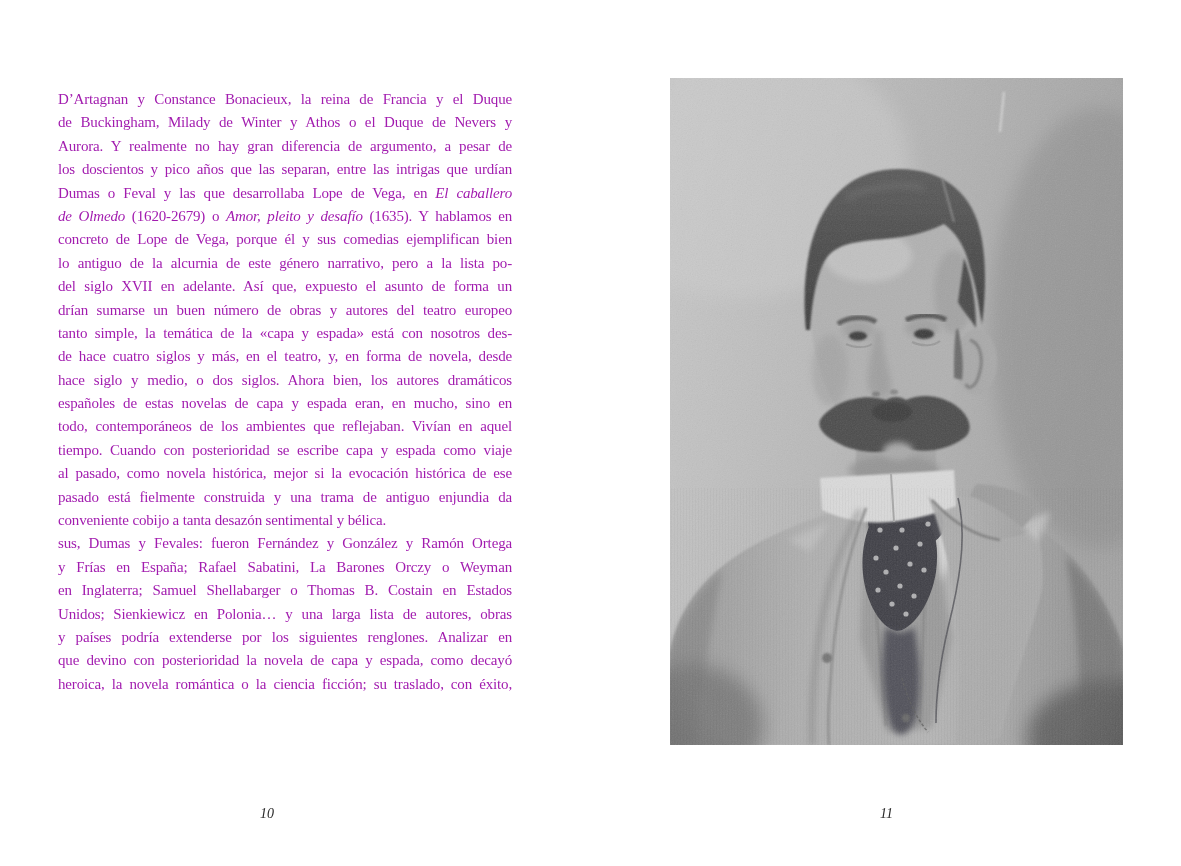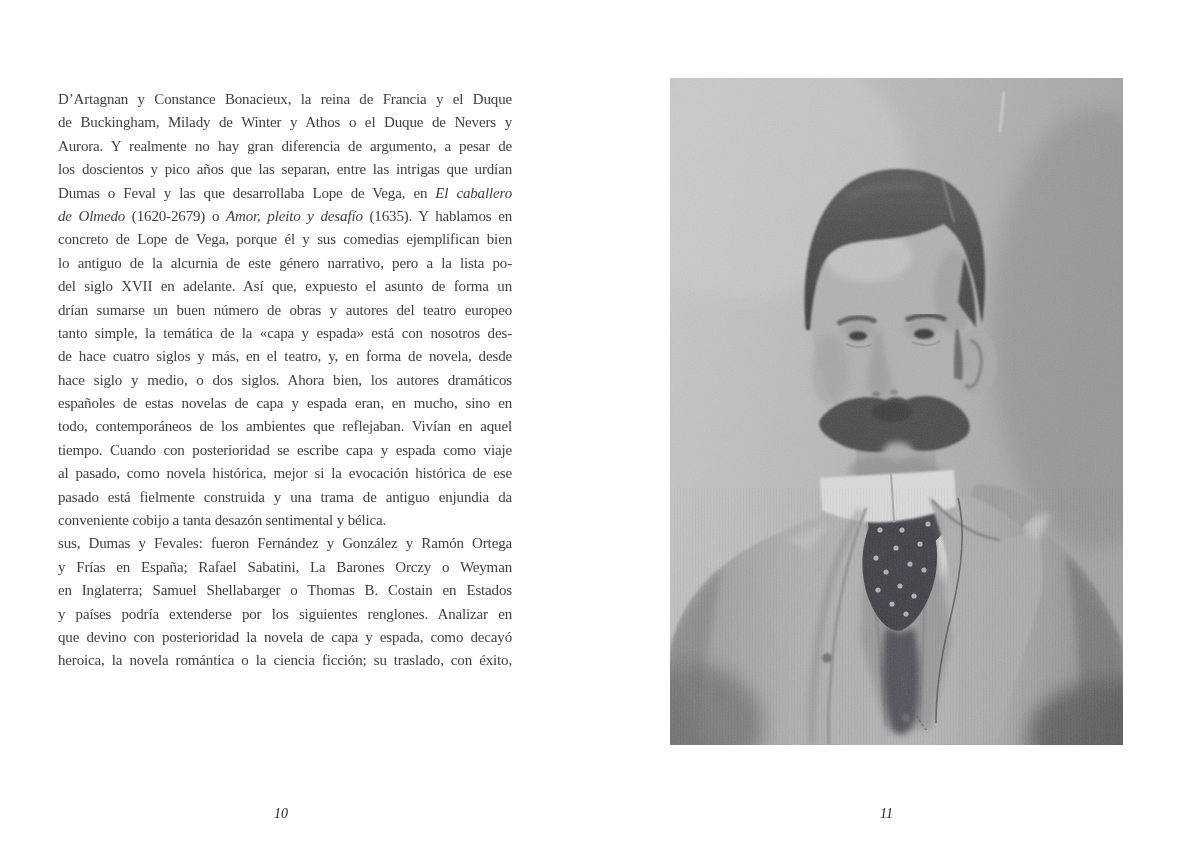--- a/index.html
+++ b/index.html
@@ -4,35 +4,35 @@
 <style>
   html,body{margin:0;padding:0;}
   body{
     width:1181px;height:866px;position:relative;background:#ffffff;overflow:hidden;
     font-family:"Liberation Serif","DejaVu Serif",serif;color:#1e1e1e;
   }
   .spread{position:absolute;inset:0;}
   
   .text-block{
     position:absolute;left:58px;top:88px;width:454px;
-    font-size:15px;letter-spacing:-0.15px;color:#404040;
+    font-size:15px;letter-spacing:-0.15px;color:#a21caf;
   }
   .tline{
     height:23.4px;line-height:23.4px;white-space:nowrap;
     text-align:justify;text-align-last:justify;
   }
   .tline.noj{text-align-last:left;}
   .tline.indent{text-indent:22px;}
   .tline i{font-style:italic;}
   
   .pagenum{
     position:absolute;top:806px;font-style:italic;font-size:14px;color:#2a2a2a;
     text-align:center;
   }
-  .pagenum.left{left:54px;width:454px;}
+  .pagenum.left{left:40px;width:454px;}
   .pagenum.right{left:670px;width:433px;}
   
   .photo-wrap{position:absolute;left:670px;top:78px;width:453px;height:667px;}
   .photo-wrap svg{display:block;width:453px;height:667px;}
 </style>
 </head>
 <body>
 
 <div class="spread">
 
@@ -52,20 +52,21 @@
       <div class="tline"><span>hace siglo y medio, o dos siglos. Ahora bien, los autores dramáticos</span></div>
       <div class="tline"><span>españoles de estas novelas de capa y espada eran, en mucho, sino en</span></div>
       <div class="tline"><span>todo, contemporáneos de los ambientes que reflejaban. Vivían en aquel</span></div>
       <div class="tline"><span>tiempo. Cuando con posterioridad se escribe capa y espada como viaje</span></div>
       <div class="tline"><span>al pasado, como novela histórica, mejor si la evocación histórica de ese</span></div>
       <div class="tline"><span>pasado está fielmente construida y una trama de antiguo enjundia da</span></div>
       <div class="tline noj"><span>conveniente cobijo a tanta desazón sentimental y bélica.</span></div>
       <div class="tline"><span>sus, Dumas y Fevales: fueron Fernández y González y Ramón Ortega</span></div>
       <div class="tline"><span>y Frías en España; Rafael Sabatini, La Barones Orczy o Weyman</span></div>
       <div class="tline"><span>en Inglaterra; Samuel Shellabarger o Thomas B. Costain en Estados</span></div>
+      <div class="tline"><span>Unidos; Sienkiewicz en Polonia… y una larga lista de autores, obras</span></div>
       <div class="tline"><span>y países podría extenderse por los siguientes renglones. Analizar en</span></div>
       <div class="tline"><span>que devino con posterioridad la novela de capa y espada, como decayó</span></div>
       <div class="tline"><span>heroica, la novela romántica o la ciencia ficción; su traslado, con éxito,</span></div>
     </div>
   <div class="pagenum left">10</div>
 
   <figure class="photo-wrap" style="margin:0">
     <svg viewBox="0 0 453 667" preserveAspectRatio="none" overflow="hidden">
       <defs>
         <linearGradient id="bgGrad" x1="0" y1="0" x2="1" y2="0.25">

